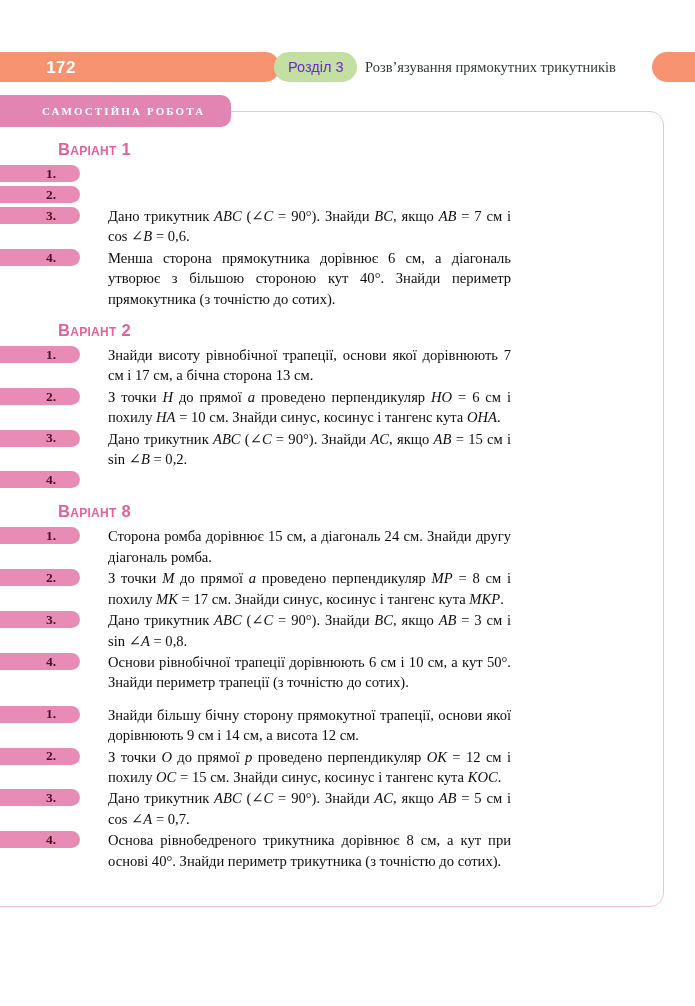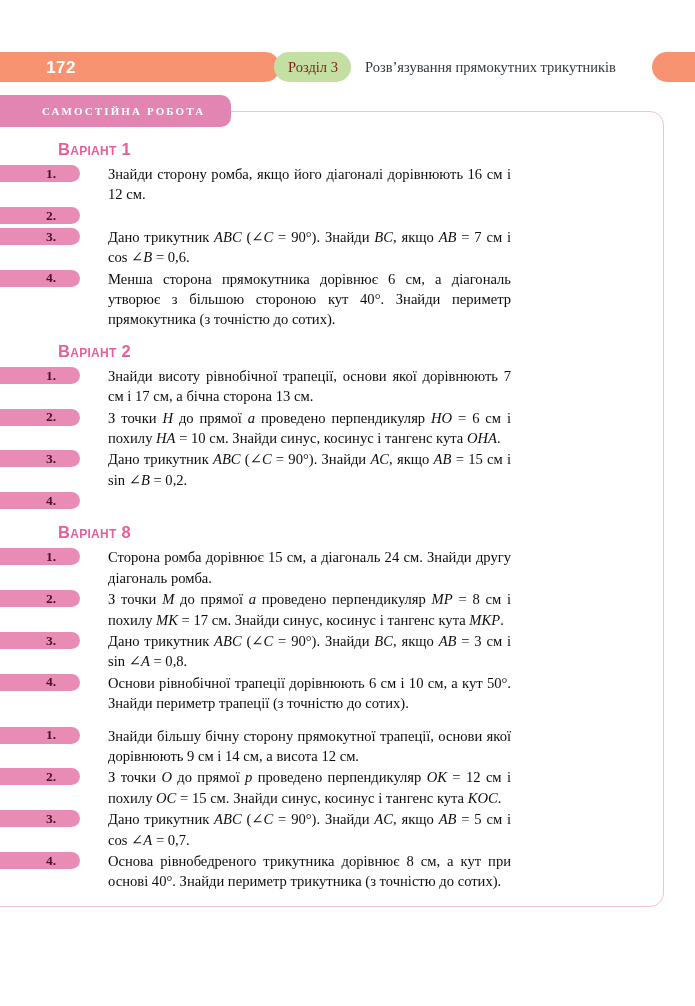--- a/index.html
+++ b/index.html
@@ -51,23 +51,23 @@
     left: 274px;
     top: 0;
     height: 30px;
     background: #c3dfa2;
     border-radius: 15px;
     display: flex;
     align-items: center;
     padding: 0 13px 0 14px;
   }
   .chapter-pill-label {
-    font-family: Liberation Serif, serif;
+    font-family: Liberation Sans, sans-serif;
     font-size: 14.5px;
-    color: #7f1d1d;
+    color: #6d28d9;
     line-height: 1;
   }
   .chapter-title {
     position: absolute;
     left: 365px;
     top: 0;
     height: 30px;
     display: flex;
     align-items: center;
     font-family: Liberation Serif, serif;
@@ -205,21 +205,20 @@
 <div class="page-frame"></div>
 
 <div class="content" id="content-root">
     <div class="variant-block">
       <h2 class="variant-heading">Варіант 1</h2>
       <ul class="task-list">
         <li class="task">
           <span class="task-badge">
             <span class="task-badge-num">1.</span>
           </span>
-          <span class="task-text">Знайди сторону ромба, якщо його діагоналі дорівнюють 16 см і 12 см.</span>
         </li>
         <li class="task">
           <span class="task-badge">
             <span class="task-badge-num">2.</span>
           </span>
         </li>
         <li class="task">
           <span class="task-badge">
             <span class="task-badge-num">3.</span>
           </span>

